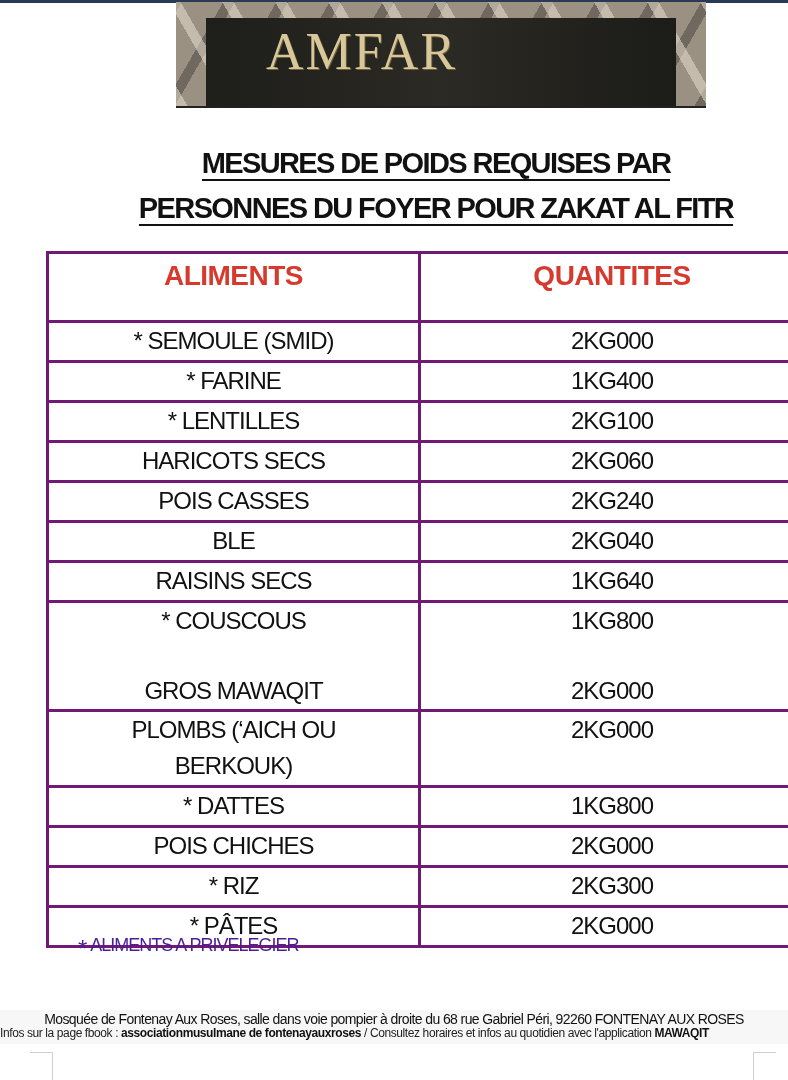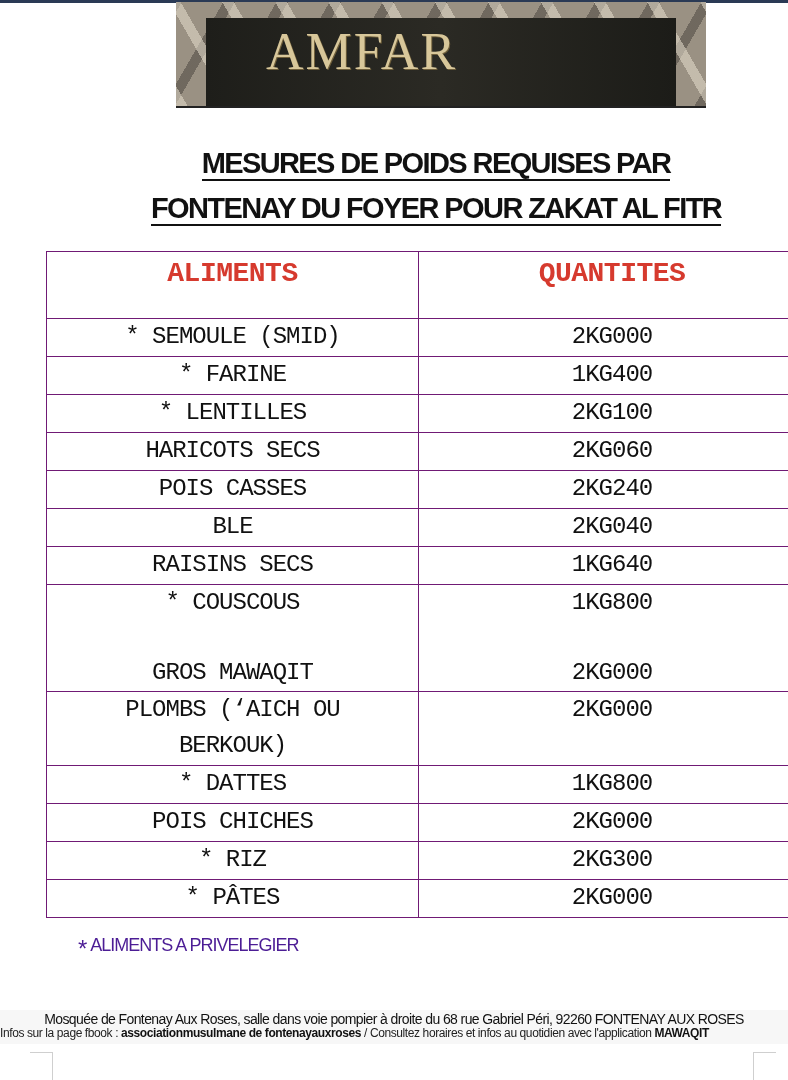--- a/index.html
+++ b/index.html
@@ -12,21 +12,21 @@
       repeating-linear-gradient(-60deg, rgba(60,55,50,0.45) 0 10px, transparent 10px 46px),
       #9a9183; }
   .banner .inner { position:absolute; left:30px; top:16px; width:470px; height:98px; background:linear-gradient(90deg,#1e1e1a,#2b2a24 50%,#1c1c18); }
   .logo-main { position:absolute; left:60px; top:8px; font-family:"Liberation Serif", serif; font-size:52px; letter-spacing:2px; color:#d8c79a; line-height:52px; text-shadow:1px 1px 0 #6e5e3a; }
   .logo-sub { position:absolute; left:0; width:470px; top:53px; text-align:center; font-family:"Liberation Sans", sans-serif; font-weight:bold; font-size:11.5px; color:#cdbb8e; white-space:nowrap; }
   .title { position:absolute; left:0; width:788px; text-align:center; font-family:"Liberation Sans", sans-serif; font-weight:bold; font-size:29px; letter-spacing:-1.6px; color:#111; line-height:36px;margin-left:42px; }
   .title span { border-bottom:2px solid #111; padding-bottom:0; }
   .t1 { top:145px; }
   .t2 { top:190px; }
   table.zakat { position:absolute; left:46px; top:251px; width:760px; border-collapse:collapse; table-layout:fixed; }
-  table.zakat td, table.zakat th { border:1px solid #701a75; text-align:center; vertical-align:top; font-family:Liberation Mono, monospace; font-weight:normal; font-size:24px; letter-spacing:-1px; color:#111; padding:0; line-height:36px; }
+  table.zakat td, table.zakat th { border:3px solid #701a75; text-align:center; vertical-align:top; font-family:Liberation Sans, sans-serif; font-weight:normal; font-size:24px; letter-spacing:-1px; color:#111; padding:0; line-height:36px; }
   table.zakat col.c1 { width:372px; }
   table.zakat th { color:#d63a2e; font-weight:bold; font-size:28px; height:66px; line-height:44px; letter-spacing:-0.5px; }
   table.zakat tr.r td { height:37px; }
   table.zakat tr.tall td { height:106px; }
   table.zakat tr.tall2 td { height:73px; }
   .l2 { display:block; margin-top:34px; }
   .note { position:absolute; left:78px; top:935px; font-size:18px; letter-spacing:-1px; color:#4c1d95; }
   .note .star { font-size:24px; vertical-align:top; margin-right:4px; }
   .footer-band { position:absolute; left:0; top:1010px; width:788px; height:34px; background:#f7f7f7; }
   .f1 { position:absolute; left:0; width:788px; top:1011px; text-align:center; font-size:14px; letter-spacing:-0.6px; color:#111; }
@@ -42,21 +42,21 @@
 <div class="topline"></div>
 
 <div class="banner">
   <div class="pat"></div>
   <div class="inner">
     <div class="logo-main">AMFAR</div>
   </div>
 </div>
 
 <div class="title t1"><span>MESURES DE POIDS REQUISES PAR</span></div>
-<div class="title t2"><span>FONTENAY DU FOYER POUR ZAKAT AL FITR</span></div>
+<div class="title t2"><span>PERSONNES DU FOYER POUR ZAKAT AL FITR</span></div>
 
 <table class="zakat">
   <colgroup>
       <col class="c1">
       <col class="c2">
     </colgroup>
   <tbody>
       <tr>
     <th>ALIMENTS</th>
     <th>QUANTITES</th>

